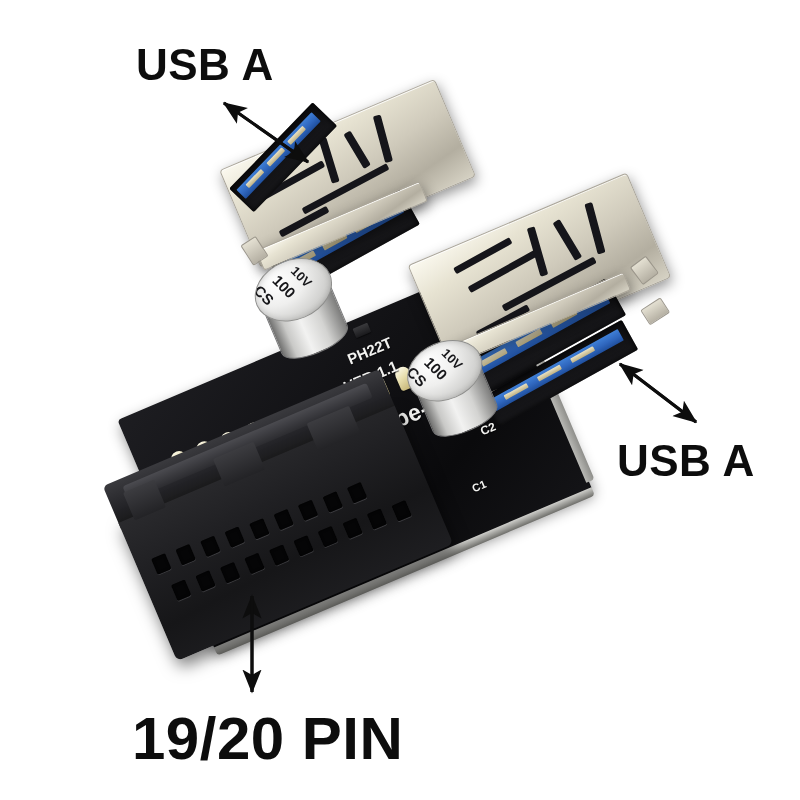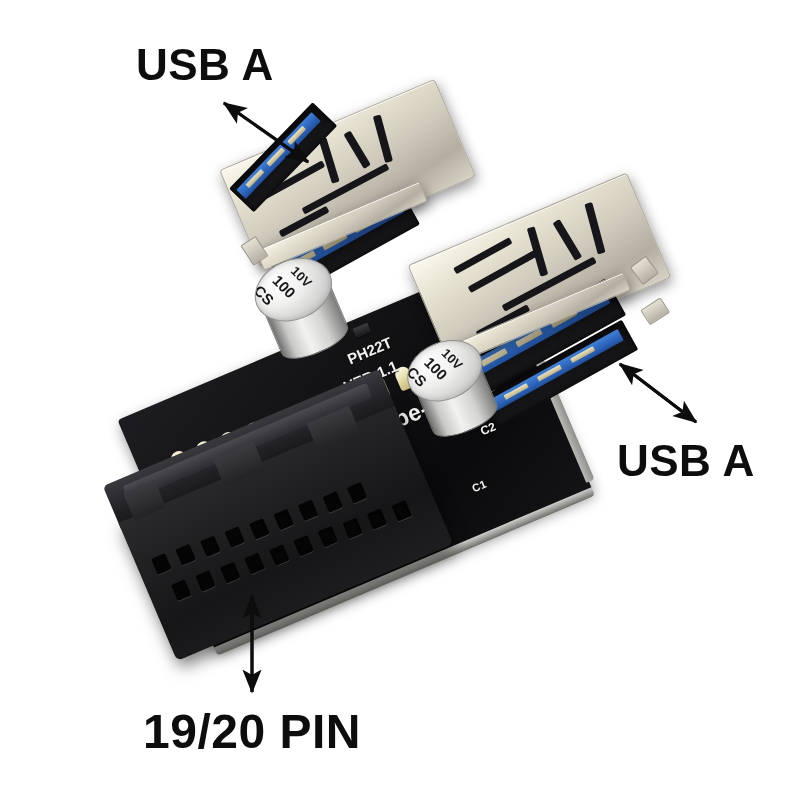--- a/index.html
+++ b/index.html
@@ -16,21 +16,21 @@
   .anno-label{
     position:absolute;
     color:#0d0d0d;
     font-weight:700;
     letter-spacing:0.5px;
     white-space:nowrap;
     font-family:"Liberation Sans", sans-serif;
   }
   #label-usb-a-top{left:136px;top:40px;font-size:44px;}
   #label-usb-a-right{left:617px;top:436px;font-size:44px;}
-  #label-pin{left:143px;top:704px;font-size:48px;}
+  #label-pin{left:132px;top:704px;font-size:60px;}
 
   .anno-arrow{position:absolute;}
 
   
   #board-assembly{
     position:absolute;left:0;top:0;width:800px;height:800px;
   }
 
   
   #pcb{

